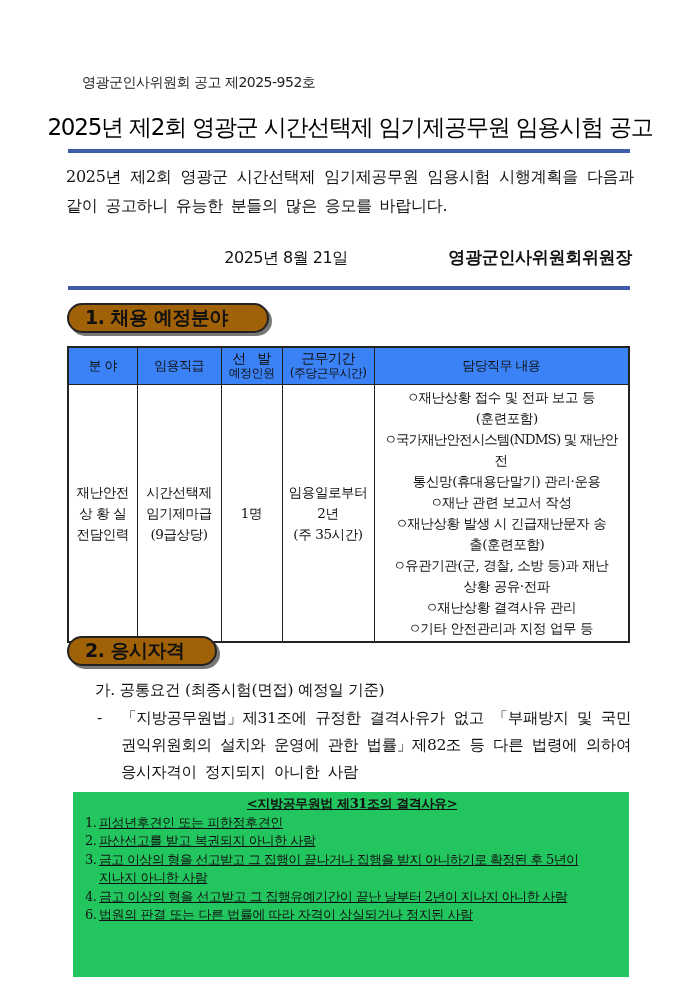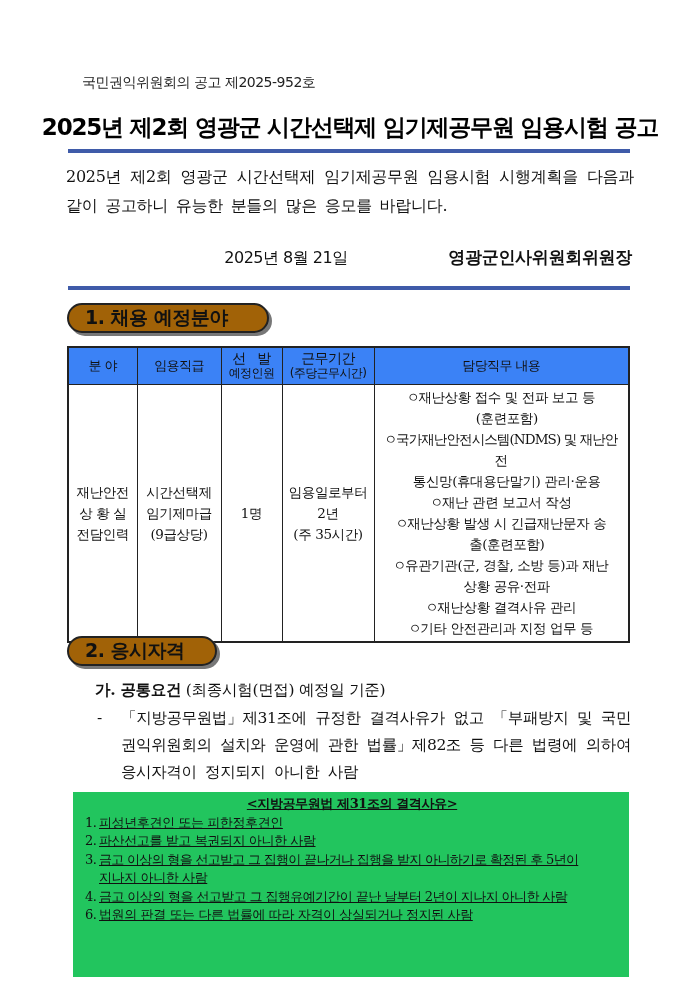--- a/index.html
+++ b/index.html
@@ -7,21 +7,21 @@
     width: 700px; height: 990px; position: relative; overflow: hidden;
     font-family: "DejaVu Serif", "Liberation Serif", serif; color: #111;
   }
   .abs { position: absolute; }
   .notice-no {
     left: 82px; top: 74px; font-family: "DejaVu Sans", sans-serif;
     font-size: 14px; letter-spacing: -0.5px; color: #222;
   }
   .main-title {
     left: 0; width: 700px; top: 112px; text-align: center;
-    font-family: "DejaVu Sans", sans-serif; font-weight: bold;
+    font-family: "DejaVu Sans", sans-serif; font-weight: normal;
     font-size: 23px; letter-spacing: -1.2px; color: #000;
   }
   .rule { left: 68px; width: 562px; height: 4px; background: #3f5ba9; }
   .rule.top { top: 149px; }
   .rule.bottom { top: 286px; }
   .intro {
     left: 66px; width: 568px; top: 162px; font-size: 16px; line-height: 29px;
     text-align: justify; text-align-last: left; letter-spacing: -0.3px; word-spacing: 3px;
   }
   .intro-line { display: block; }
@@ -60,21 +60,21 @@
   }
   td.field-cell { letter-spacing: 3px; }
   td.duties { text-align: center; padding: 2px 6px 2px 5px !important; vertical-align: top !important; }
   .duty { display: block; line-height: 21px; font-size: 13.5px; }
   .duty .bul { display: inline-block; width: 12px; }
   .duty .cont { display: block; padding-left: 12px; }
 
   .req-head {
     left: 95px; top: 680px; font-size: 15.5px; letter-spacing: -0.3px;
   }
-  .req-head b { font-weight: bold; }
+  .req-head b { font-weight: normal; }
   .req-body {
     left: 97px; width: 534px; top: 705px; font-size: 15.5px; line-height: 27px;
     letter-spacing: -0.4px;
   }
   .req-body .dash { position: absolute; left: 0; top: 0; }
   .req-body .txt { display: block; padding-left: 24px; text-align: justify; text-align-last: left; word-spacing: 4px; }
 
   .disq-box {
     left: 73px; width: 556px; top: 792px; height: 185px; background: #22c55e;
     box-sizing: border-box; padding: 3px 10px 0 12px; font-size: 13px; line-height: 18.5px;
@@ -82,21 +82,21 @@
     text-decoration: underline;
   }
   .disq-title { text-align: center; font-weight: bold; font-size: 13px; }
   .disq-item { display: block; }
   .disq-item .n { display: inline-block; width: 14px; }
   .disq-item .wrap { display: block; padding-left: 14px; }
 </style>
 </head>
 <body>
 
-<div class="abs notice-no">국민권익위원회의  공고  제2025-952호</div>
+<div class="abs notice-no">영광군인사위원회  공고  제2025-952호</div>
 <div class="abs main-title">2025년 제2회 영광군 시간선택제 임기제공무원 임용시험 공고</div>
 <div class="abs rule top"></div>
 
 <div class="abs intro">
   <span class="intro-line" style="text-align:justify;text-align-last:justify;">2025년 제2회 영광군 시간선택제 임기제공무원 임용시험 시행계획을 다음과</span>
   <span class="intro-line">같이 공고하니 유능한 분들의 많은 응모를 바랍니다.</span>
 </div>
 <div class="abs pub-date">2025년 8월 21일</div>
 <div class="abs signer">영광군인사위원회위원장</div>
 <div class="abs rule bottom"></div>

